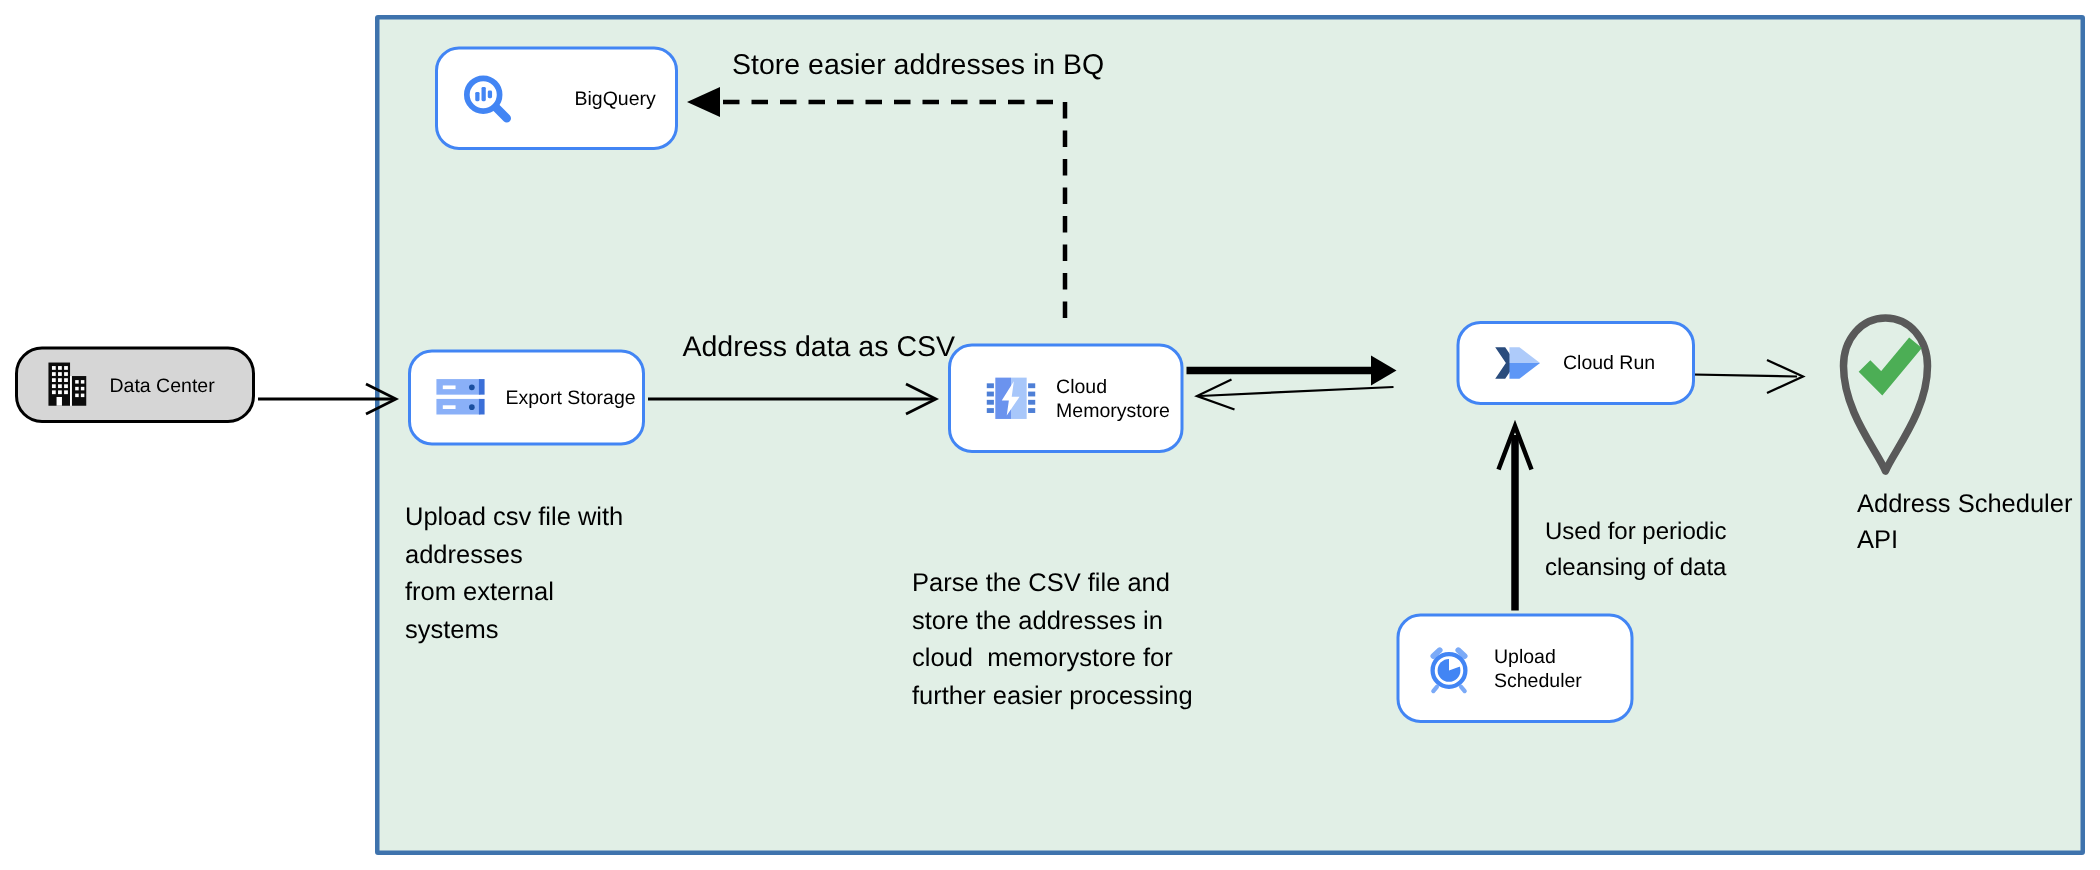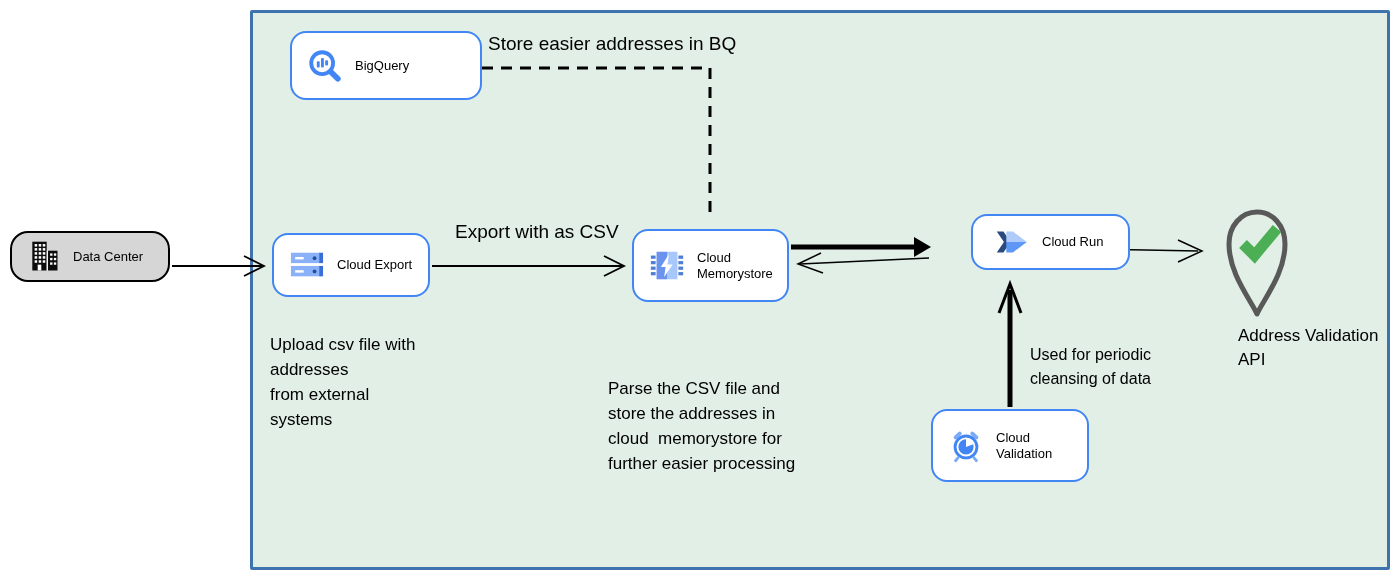--- a/index.html
+++ b/index.html
@@ -102,21 +102,21 @@
           <rect x="26.8" y="21" width="2.6" height="2.6"></rect>
             <rect x="31" y="21" width="2.6" height="2.6"></rect>
           <rect x="26.8" y="26" width="2.6" height="2.6"></rect>
             <rect x="31" y="26" width="2.6" height="2.6"></rect>
         </g>
       </svg>
     </span>
     <span class="nlabel">Data Center</span>
   </div>
 
-  <div class="node" style="left:290px; top:31px; width:192px; height:69px;">
+  <div class="node" style="left:290px; top:31px; width:162px; height:69px;gap:28px;">
     <span class="icon">
       <svg width="38" height="38" viewBox="0 0 40 40">
         <circle cx="17" cy="17" r="11.5" fill="#fff" stroke="#4285f4" stroke-width="4"></circle>
         <path d="M26,26 L33.5,33.5" stroke="#4285f4" stroke-width="6" stroke-linecap="round"></path>
         <rect x="11.4" y="15" width="3" height="6.5" rx="1" fill="#4285f4"></rect>
         <rect x="15.8" y="11.5" width="3" height="10" rx="1" fill="#4285f4"></rect>
         <rect x="20.2" y="14" width="3" height="5.5" rx="1" fill="#4285f4"></rect>
       </svg>
     </span>
     <span class="nlabel">BigQuery</span>
@@ -128,24 +128,24 @@
         <rect x="3" y="5" width="31" height="11" fill="#8ab0f8"></rect>
         <rect x="33" y="5" width="4" height="11" fill="#3b6fd8"></rect>
         <rect x="7.5" y="9.5" width="9" height="2.6" fill="#fff"></rect>
         <circle cx="28" cy="10.8" r="2" fill="#1a4fa0"></circle>
         <rect x="3" y="19" width="31" height="11" fill="#8ab0f8"></rect>
         <rect x="33" y="19" width="4" height="11" fill="#3b6fd8"></rect>
         <rect x="7.5" y="23.5" width="9" height="2.6" fill="#fff"></rect>
         <circle cx="28" cy="24.8" r="2" fill="#1a4fa0"></circle>
       </svg>
     </span>
-    <span class="nlabel">Cloud Export</span>
-  </div>
-
-  <div class="node" style="left:632px; top:229px; width:157px; height:73px;">
+    <span class="nlabel">Export Storage</span>
+  </div>
+
+  <div class="node" style="left:632px; top:229px; width:157px; height:73px;justify-content:center;">
     <span class="icon">
       <svg width="38" height="38" viewBox="0 0 40 40">
         <g fill="#4e7fd6">
           <rect x="3" y="9" width="5" height="3.4"></rect>
             <rect x="3" y="14.8" width="5" height="3.4"></rect>
           <rect x="3" y="20.6" width="5" height="3.4"></rect>
             <rect x="3" y="26.4" width="5" height="3.4"></rect>
           <rect x="32" y="9" width="5" height="3.4"></rect>
             <rect x="32" y="14.8" width="5" height="3.4"></rect>
           <rect x="32" y="20.6" width="5" height="3.4"></rect>
@@ -176,36 +176,36 @@
       <svg width="38" height="38" viewBox="0 0 40 40">
         <path d="M9,11 L13.5,6.8" stroke="#7baaf7" stroke-width="4" stroke-linecap="round" fill="none"></path>
         <path d="M31,11 L26.5,6.8" stroke="#7baaf7" stroke-width="4" stroke-linecap="round" fill="none"></path>
         <path d="M11.5,32.5 L9,35.5" stroke="#7baaf7" stroke-width="3" stroke-linecap="round" fill="none"></path>
         <path d="M28.5,32.5 L31,35.5" stroke="#7baaf7" stroke-width="3" stroke-linecap="round" fill="none"></path>
         <circle cx="20" cy="21" r="11.5" fill="#fff" stroke="#4285f4" stroke-width="3"></circle>
         <circle cx="20" cy="21" r="8" fill="#4285f4"></circle>
         <path d="M20,21 L20,12.2 A8.8,8.8 0 0 1 28.2,18 Z" fill="#fff"></path>
       </svg>
     </span>
-    <span class="nlabel">Cloud Validation</span>
+    <span class="nlabel">Upload Scheduler</span>
   </div>
 
   <div class="pin-wrap" style="left:1221px; top:204px;">
     <span>
       <svg width="72" height="114" viewBox="0 0 72 114">
         <path d="M36,110 C30,96 8,70 8,40 C8,22 20,8 36,8 C52,8 64,22 64,40 C64,70 42,96 36,110 Z" fill="none" stroke="#595959" stroke-width="5" stroke-linejoin="round"></path>
         <path d="M22,40 L33.5,51.5 L56,24.5" fill="none" stroke="#4cae55" stroke-width="11"></path>
       </svg>
     </span>
   </div>
-  <div class="edge-label" style="left:1238px; top:324px; font-size:17px; line-height:24px;">Address Validation
+  <div class="edge-label" style="left:1238px; top:324px; font-size:17px; line-height:24px;">Address Scheduler
 API</div>
 
   <div class="edge-label lbl-big" style="left:488px; top:33px;">Store easier addresses in BQ</div>
-  <div class="edge-label lbl-big" style="left:455px; top:221px;">Export with as CSV</div>
+  <div class="edge-label lbl-big" style="left:455px; top:221px;">Address data as CSV</div>
   <div class="edge-label" style="left:1030px; top:343px; font-size:16px; line-height:24px;">Used for periodic
 cleansing of data</div>
 
   <div class="annotation" style="left:270px; top:332px;">Upload csv file with
 addresses
 from external
 systems</div>
   <div class="annotation" style="left:608px; top:332px;margin-top:44px;">Parse the CSV file and
 store the addresses in
 cloud  memorystore for

